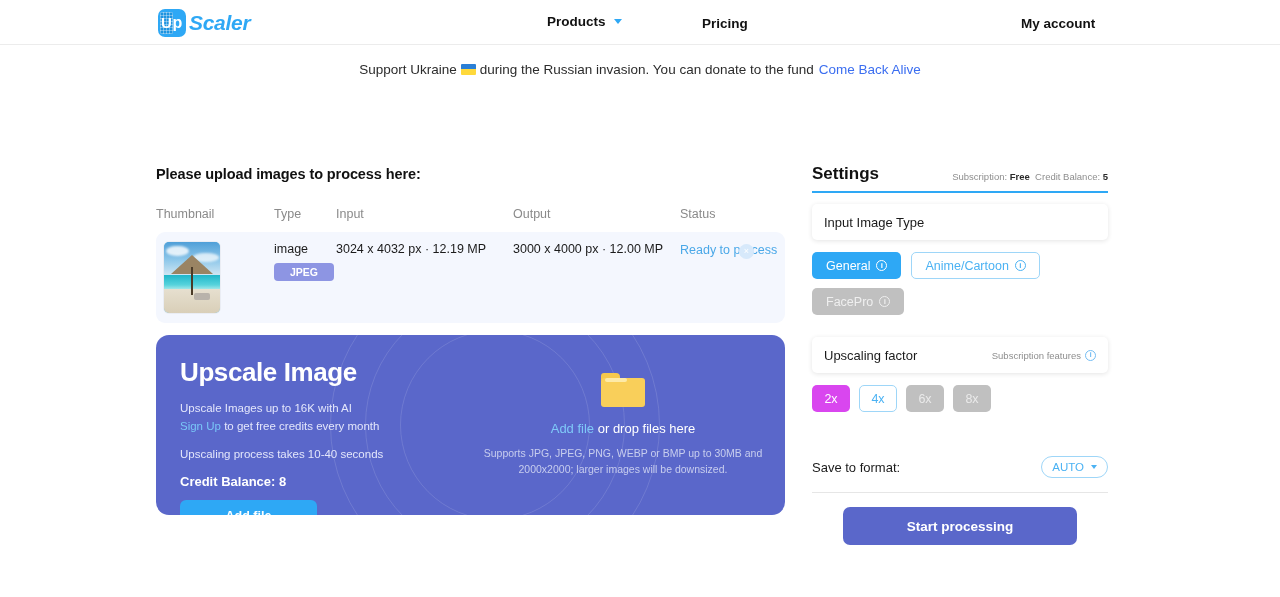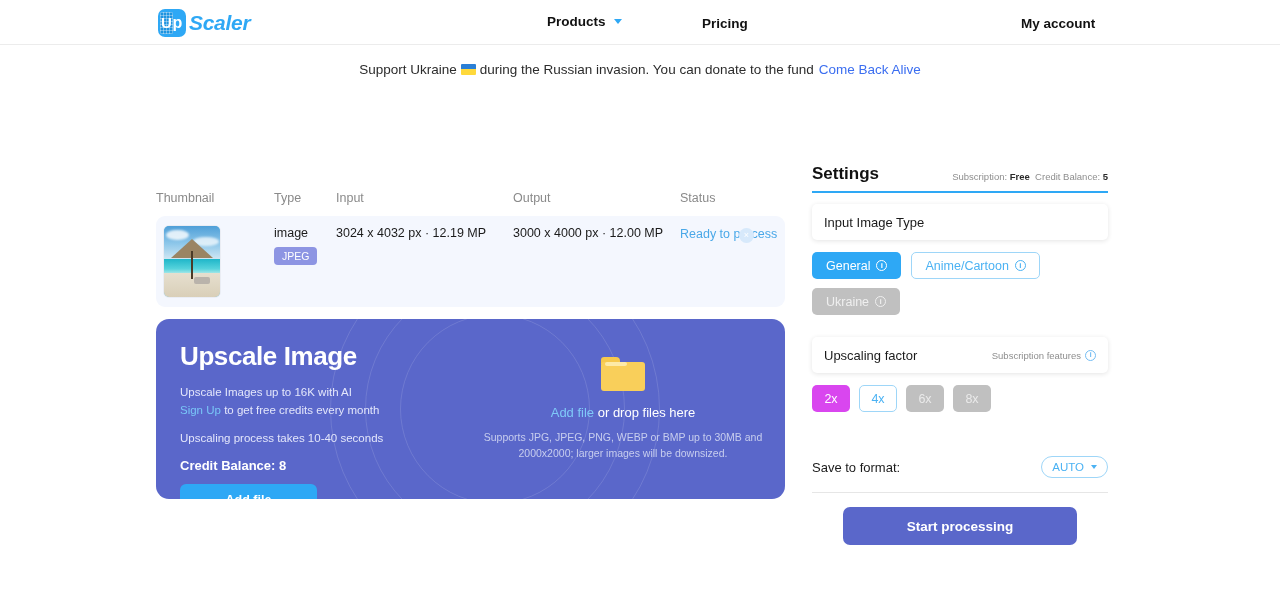--- a/index.html
+++ b/index.html
@@ -116,22 +116,22 @@
     border-bottom: 19px solid #9a8463;
   }
   .thumb .pole { position:absolute; left:49%; top:35%; width:2px; height:40%; background:#4a3b28; }
   .thumb .chair { position:absolute; left:54%; top:72%; width:16px; height:7px; background:#b9b3ab; border-radius:2px; }
 
   .type-cell { width: 62px; }
   .type-label { font-size: 12.5px; color: #1b1b1b; }
   .badge {
     display: inline-block; margin-top: 7px;
     background: #8d95e3; color: #fff;
-    font-size: 10.5px; font-weight: 400;
-    padding: 3px 8px; border-radius: 4px;
+    font-size: 10.5px; font-weight: 700;
+    padding: 3px 16px; border-radius: 4px;
   }
   .dim-cell { font-size: 12.5px; color: #1b1b1b; }
   .status-cell { width: 105px; font-size: 12.5px; color: #4aa8e8; line-height: 1.35; cursor: pointer; }
   .row-close {
     position: absolute; right: 31px; top: 12px;
     width: 15px; height: 15px; border-radius: 50%;
     background: #d7e9fb; color: #ffffff;
     font-size: 9px; line-height: 15px; text-align: center;
     cursor: pointer;
   }
@@ -289,20 +289,21 @@
 <div class="banner">
   <span>Support Ukraine</span>
   <span class="flag"></span>
   <span>during the Russian invasion. You can donate to the fund</span>
   <a>Come Back Alive</a>
 </div>
 
 <div class="main">
 
   <div class="left-col">
+    <div class="section-title">Please upload images to process here:</div>
 
     <div class="table-head">
       <div class="col-thumb">Thumbnail</div>
       <div class="col-type">Type</div>
       <div class="col-input">Input</div>
       <div class="col-output">Output</div>
       <div class="col-status">Status</div>
     </div>
 
     <div class="table-row">
@@ -380,21 +381,21 @@
         <span>General</span>
         <i class="info-icon">i</i>
       </div>
       <div class="chip outline">
         <span>Anime/Cartoon</span>
         <i class="info-icon">i</i>
       </div>
     </div>
     <div class="chip-row second">
       <div class="chip disabled">
-        <span>Ukraine</span>
+        <span>FacePro</span>
         <i class="info-icon blue">i</i>
       </div>
     </div>
 
     <div class="field-box" style="margin-top:22px;">
       <span class="field-label">Upscaling factor</span>
       <span class="field-note">
         <span>Subscription features</span>
         <i class="info-icon blue">i</i>
       </span>

